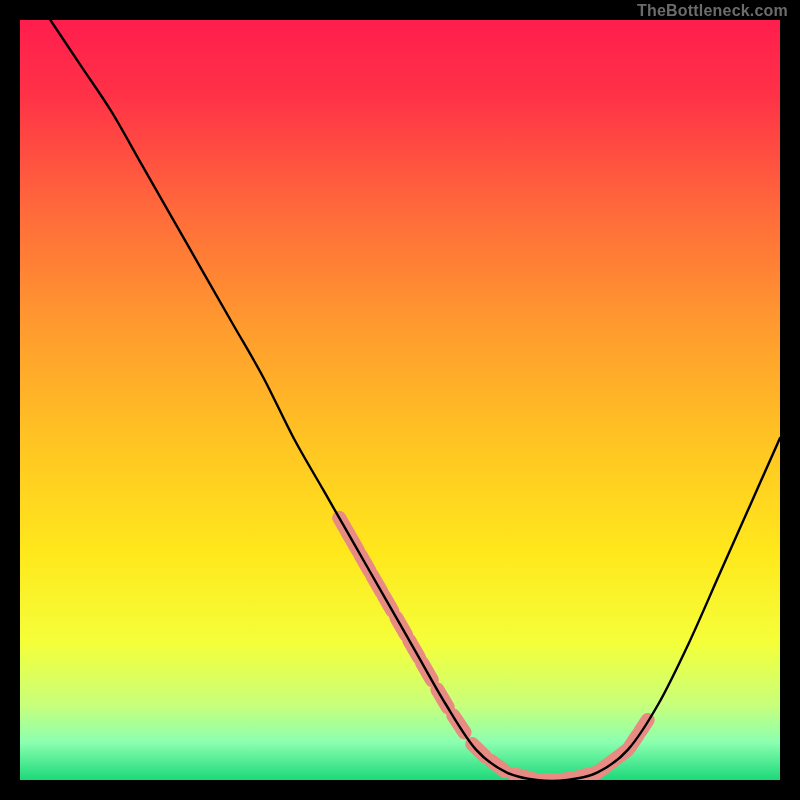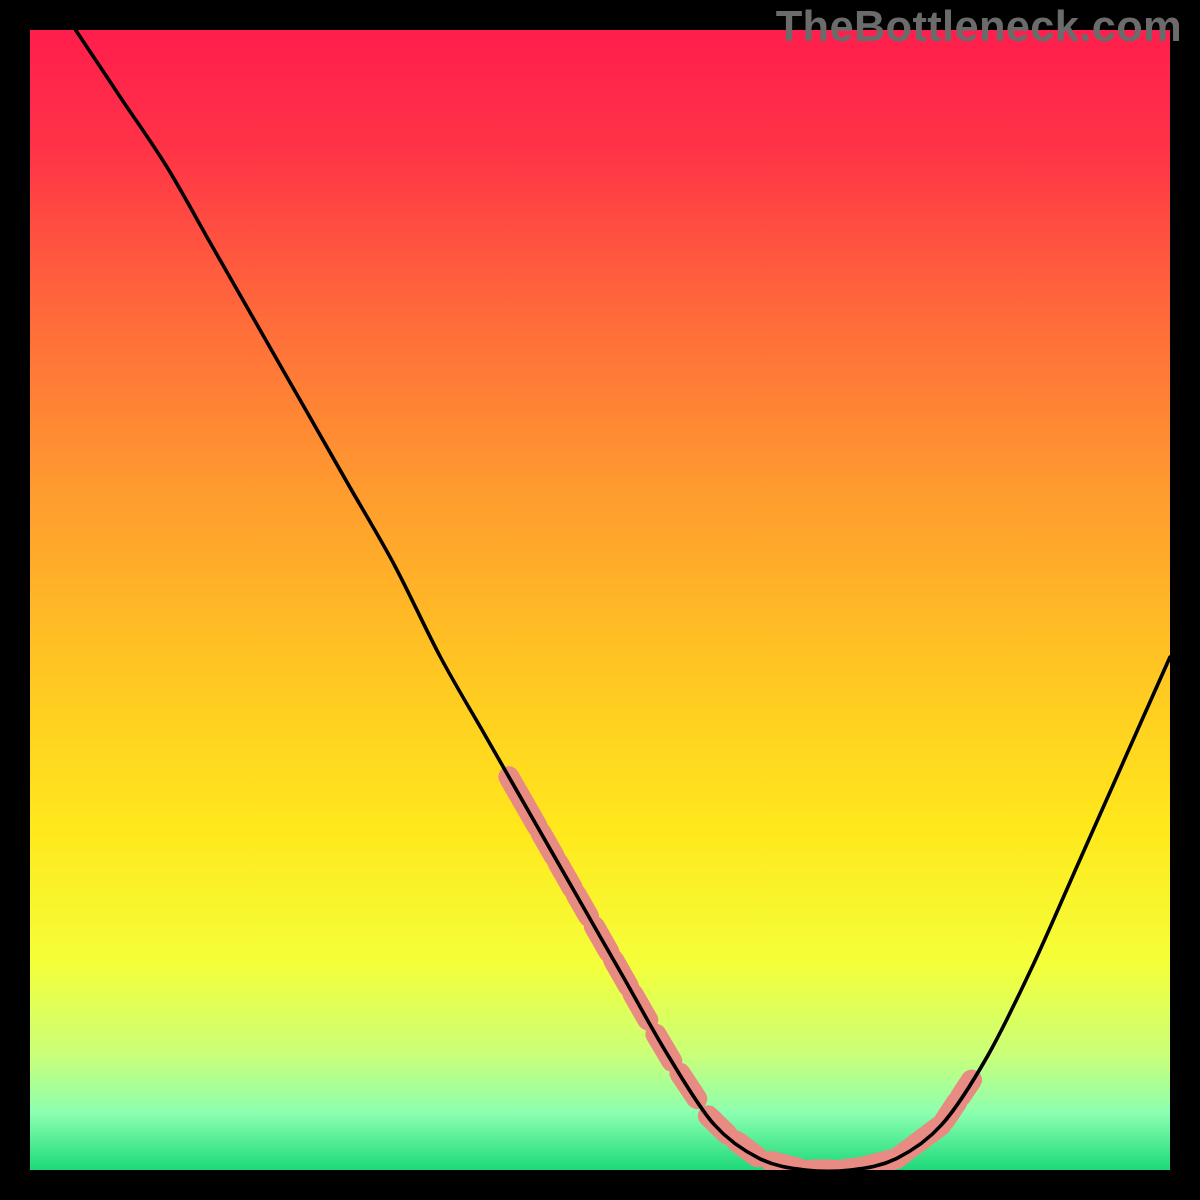--- a/index.html
+++ b/index.html
@@ -19,21 +19,21 @@
   svg {
     position: absolute;
     top: 0;
     left: 0;
   }
   .watermark {
     position: absolute;
     top: 2px;
     right: 12px;
     font-family: Arial, Helvetica, sans-serif;
-    font-size: 29px;
+    font-size: 16px;
     font-weight: bold;
     color: #6b6b6b;
     letter-spacing: 0.2px;
   }
 </style>
 </head>
 <body>
 
 <div class="stage">
   <svg id="chart-svg" width="800" height="800" viewBox="0 0 800 800">

